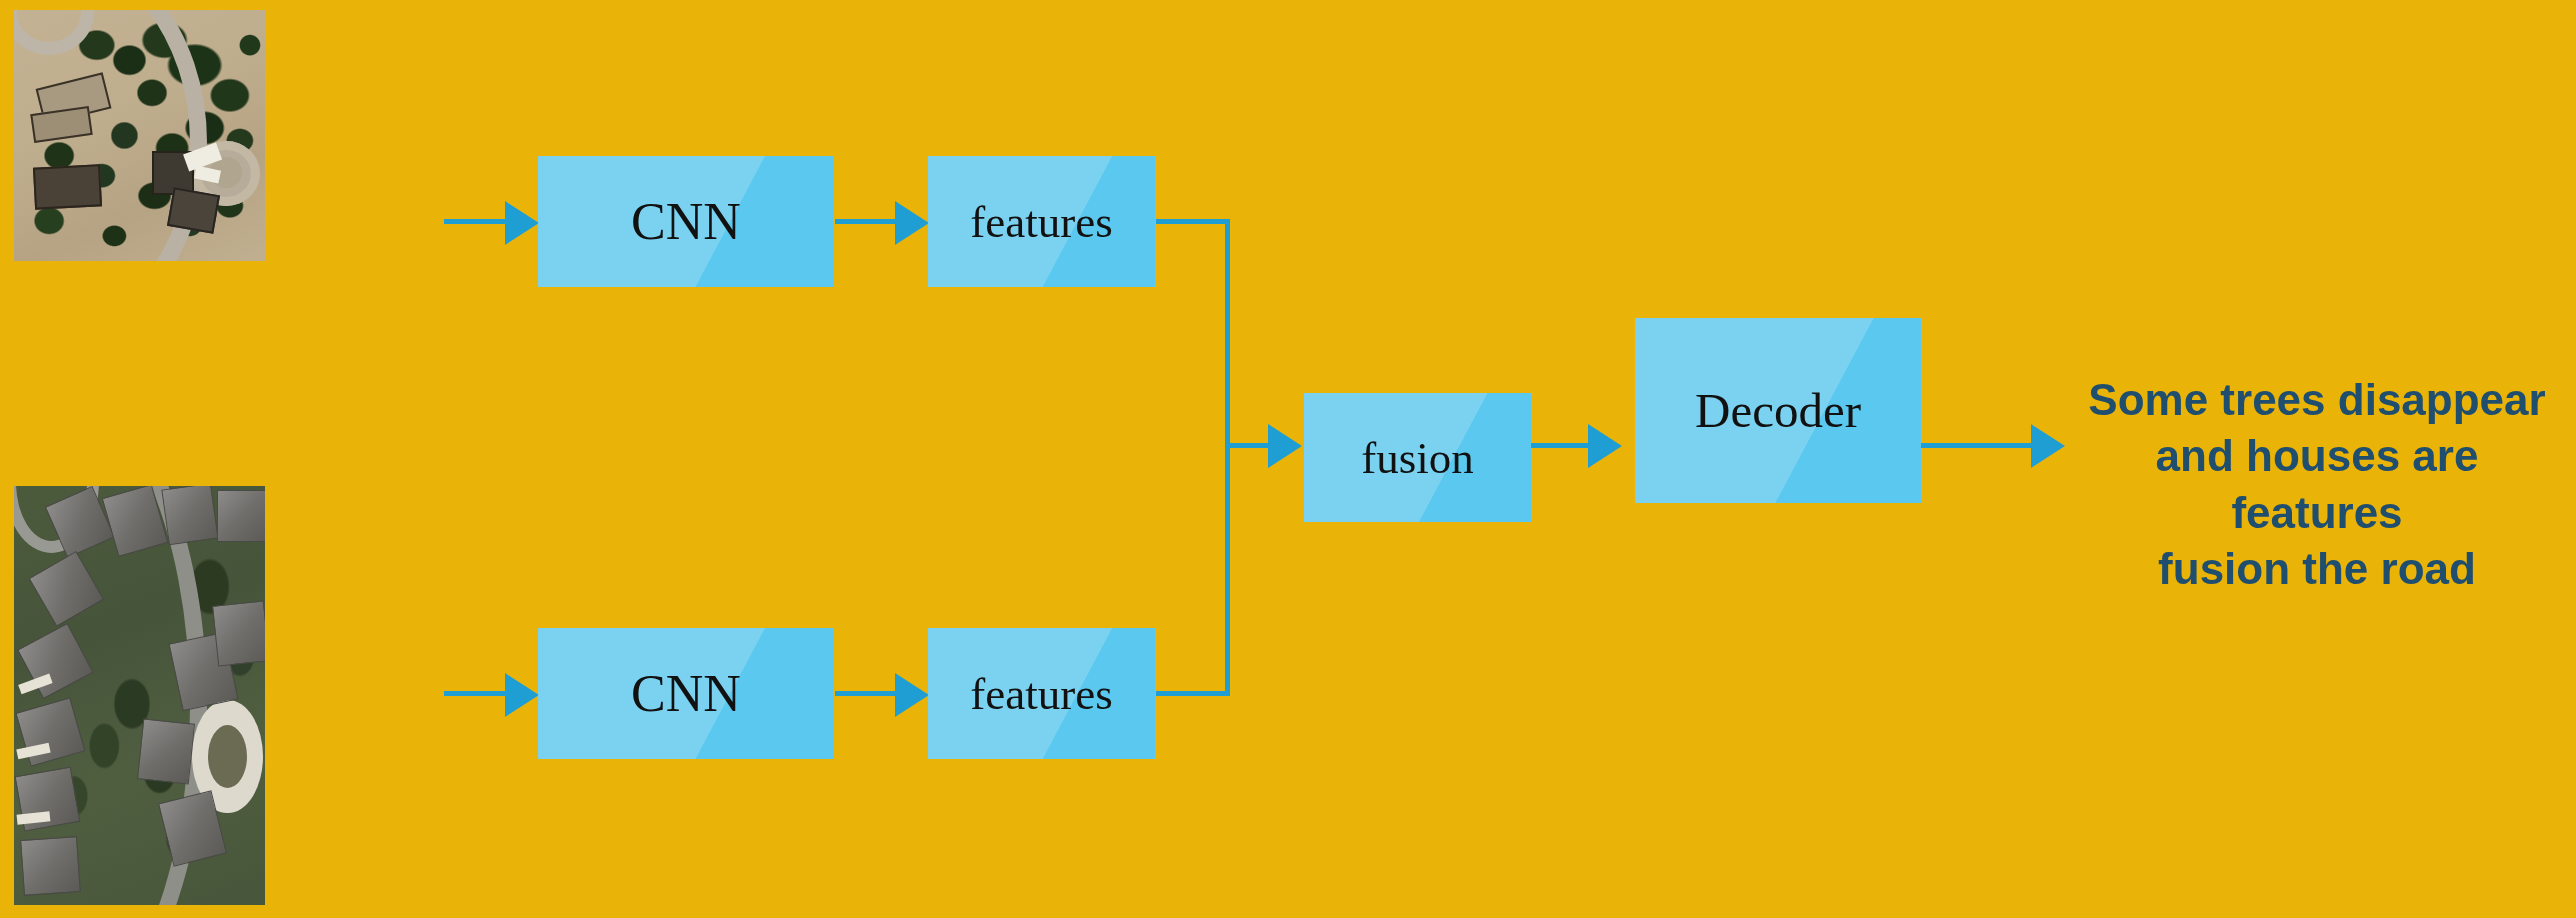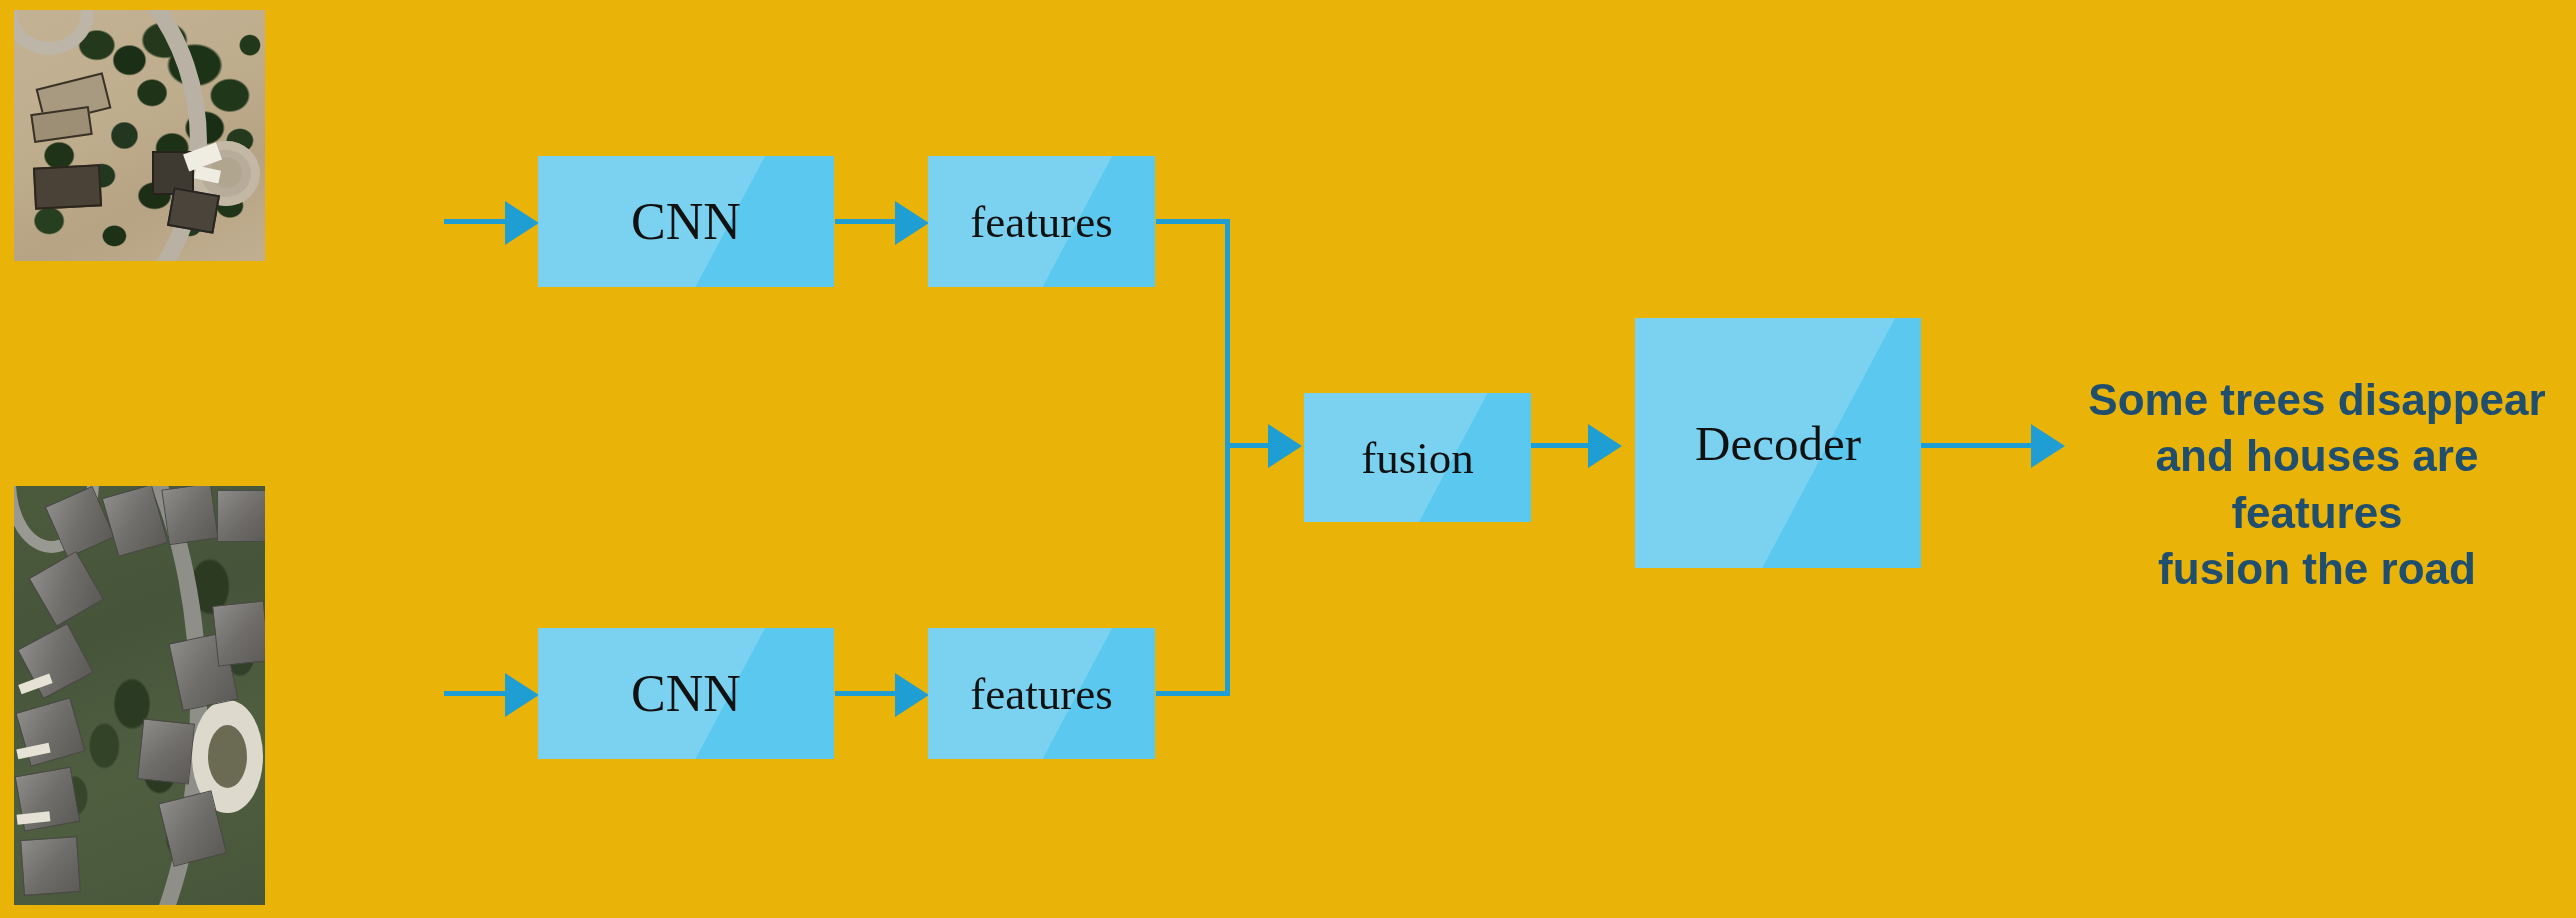--- a/index.html
+++ b/index.html
@@ -297,21 +297,21 @@
   <div class="hline" style="left:1225px; top:443px; width:47px;"></div>
   <div class="arrowhead" style="left:1268px; top:424px;"></div>
 
   <div class="box" style="left:1304px; top:393px; width:227px; height:129px; font-size:45px;">
     <span class="lbl">fusion</span>
   </div>
 
   <div class="hline" style="left:1531px; top:443px; width:59px;"></div>
   <div class="arrowhead" style="left:1588px; top:424px;"></div>
 
-  <div class="box" style="left:1635px; top:318px; width:286px; height:250px; font-size:49px;">
+  <div class="box" style="left:1635px; top:318px; width:286px; height:185px; font-size:49px;">
     <span class="lbl">Decoder</span>
   </div>
 
   <div class="hline" style="left:1921px; top:443px; width:114px;"></div>
   <div class="arrowhead" style="left:2031px; top:424px;"></div>
 
   <div class="caption" style="left:2074px; top:372px; width:486px; font-size:44px;">
     <div>Some trees disappear</div>
     <div>and houses are features</div>
     <div>fusion the road</div>

